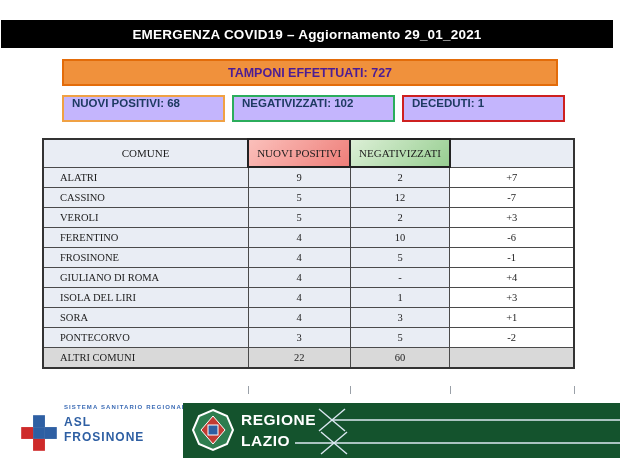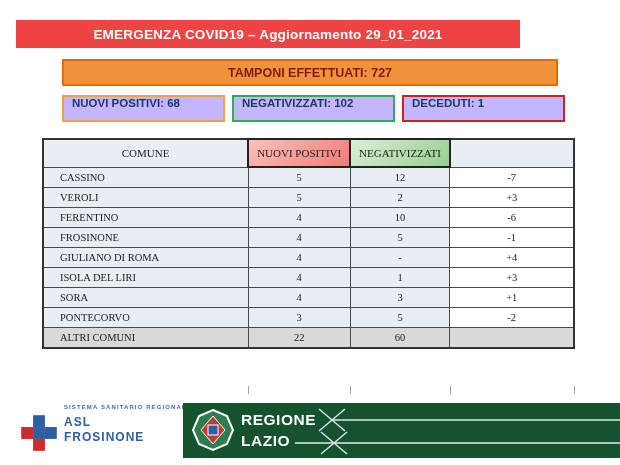--- a/index.html
+++ b/index.html
@@ -1,27 +1,27 @@
 <!DOCTYPE html>
 <html><head>
 <meta charset="utf-8">
 <style>
   html,body{margin:0;padding:0;background:#fff;}
   #page{position:relative;width:620px;height:465px;background:#ffffff;overflow:hidden;
         font-family:"Liberation Sans",sans-serif;}
 
   
-  .title-bar{position:absolute;top:20px;left:16px;width:504px;height:28px;background:#ef4444;
+  .title-bar{position:absolute;top:20px;left:1px;width:612px;height:28px;background:#000000;
              display:flex;align-items:center;justify-content:center;}
   .title-bar span{color:#ffffff;font-size:13.5px;font-weight:bold;letter-spacing:.2px;}
 
   
   .banner{position:absolute;top:59px;left:62px;width:492px;height:23px;background:#F0913C;
           border:2px solid #E36C0A;display:flex;align-items:center;justify-content:center;}
-  .banner span{color:#7f1d1d;font-size:12.5px;font-weight:bold;}
+  .banner span{color:#4c1d95;font-size:12.5px;font-weight:bold;}
 
   
   .stat-box{position:absolute;top:95px;height:23px;width:151px;background:#c4b5fd;
             border:2.5px solid #999;display:flex;align-items:flex-start;padding-left:8px;}
   .stat-box span{color:#1E3A62;font-size:11.5px;font-weight:bold;}
   #stat-0{left:62px;} #stat-1{left:232px;} #stat-2{left:402px;}
 
   
   .data-table{position:absolute;top:138px;left:42px;width:533px;border-collapse:collapse;
               font-family:"Liberation Serif",serif;color:#1c1c1c;}
@@ -87,20 +87,26 @@
     <thead>
       <tr>
         <th>COMUNE</th>
         <th class="col-pos">NUOVI POSITIVI</th>
         <th class="col-neg">NEGATIVIZZATI</th>
         <th></th>
       </tr>
     </thead>
     <tbody id="table-body">
         <tr>
+          <td class="c-comune">ALATRI</td>
+          <td class="c-num">9</td>
+          <td class="c-num">2</td>
+          <td class="c-delta">+7</td>
+        </tr>
+        <tr>
           <td class="c-comune">CASSINO</td>
           <td class="c-num">5</td>
           <td class="c-num">12</td>
           <td class="c-delta">-7</td>
         </tr>
         <tr>
           <td class="c-comune">VEROLI</td>
           <td class="c-num">5</td>
           <td class="c-num">2</td>
           <td class="c-delta">+3</td>

